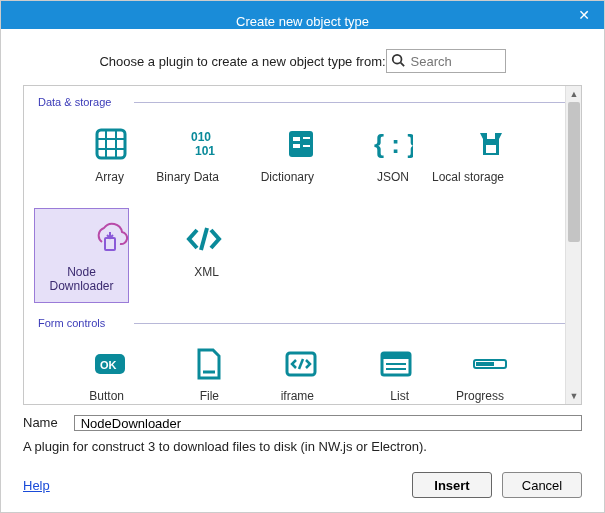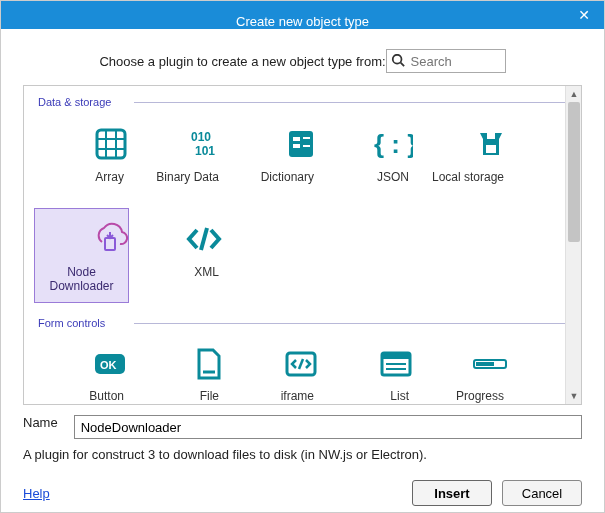--- a/index.html
+++ b/index.html
@@ -23,21 +23,21 @@
 .grid { display: flex; flex-wrap: wrap; gap: 0; margin-bottom: 10px; }
 .item { width: 95px; height: 95px; display: flex; flex-direction: column; align-items: flex-end; justify-content: flex-start; padding-top: 10px; text-align: center; border: 1px solid transparent; cursor: pointer; }
 .item.selected { background: #e6e0f8; border: 1px solid #9a7bd8; border-radius: 0; }
 .item .iconwrap { height: 40px; display: flex; align-items: center; justify-content: center; margin-bottom: 6px; }
 .item .label { color: #333; font-size: 12px; line-height: 1.2; padding: 0 4px; }
 .item.selected .label { color: #3b2a70; }
 .row2 .item { height: 70px; }
 .row2 .item .label { overflow: hidden; white-space: nowrap; }
 .namerow { display: flex; align-items: flex-start; margin-top: 10px; gap: 16px; }
 .namerow label { color: #222; }
-.namerow input { flex: 1; height: 24px; border: 1px solid #888; padding: 0 6px; font-size: 13px; }
+.namerow input { flex: 1; height: 16px; border: 1px solid #888; padding: 0 6px; font-size: 13px; }
 .desc { margin-top: 8px; color: #222; }
 .bottomrow { display: flex; justify-content: space-between; align-items: center; margin-top: 18px; padding-bottom: 14px; }
 .helplink { color: #1a4bd8; text-decoration: underline; cursor: pointer; }
 .buttons { display: flex; gap: 10px; }
 .btn { width: 80px; height: 26px; border: 1px solid #888; background: #f4f4f4; border-radius: 3px; font-size: 13px; cursor: pointer; }
 .btn.primary { font-weight: 600; border: 1px solid #666; margin-left: 39px; }
 svg { display: block; }
 </style>
 </head>
 <body>

